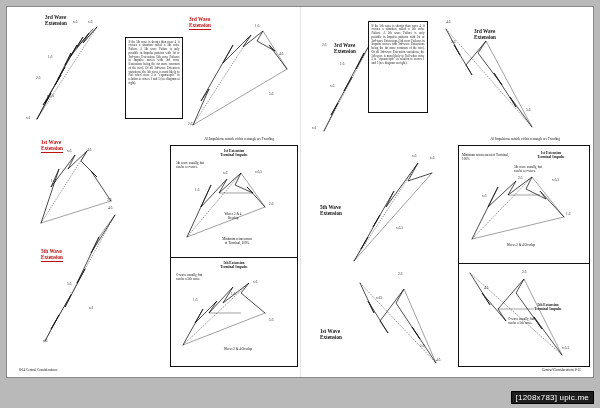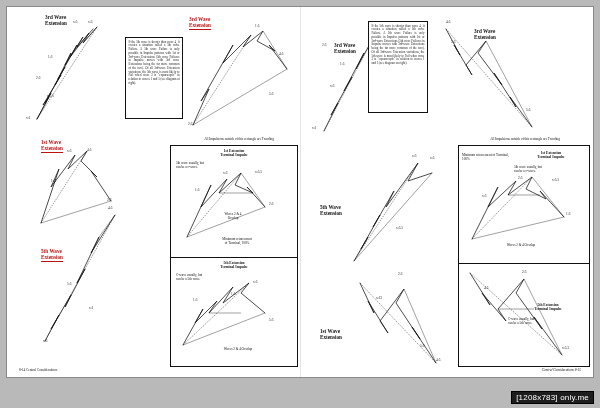--- a/index.html
+++ b/index.html
@@ -323,13 +323,13 @@
       </div>
       <div class="lbl" style="left:222px;top:264px;">2:3</div>
       <div class="lbl" style="left:184px;top:280px;">4:5</div>
       <div class="lbl" style="left:262px;top:340px;">x:5.3</div>
 
       <div class="footer italic" style="right:12px;">Central  Considerations  8-15</div>
     </div>
   </div>
 </div>
 
-<div class="watermark">[1208x783] only.me</div>
+<div class="watermark">[1208x783] upic.me</div>
 
 </body></html>

